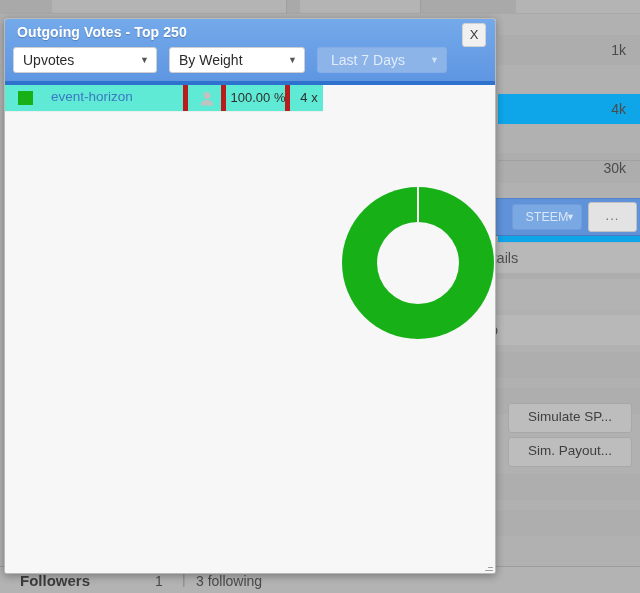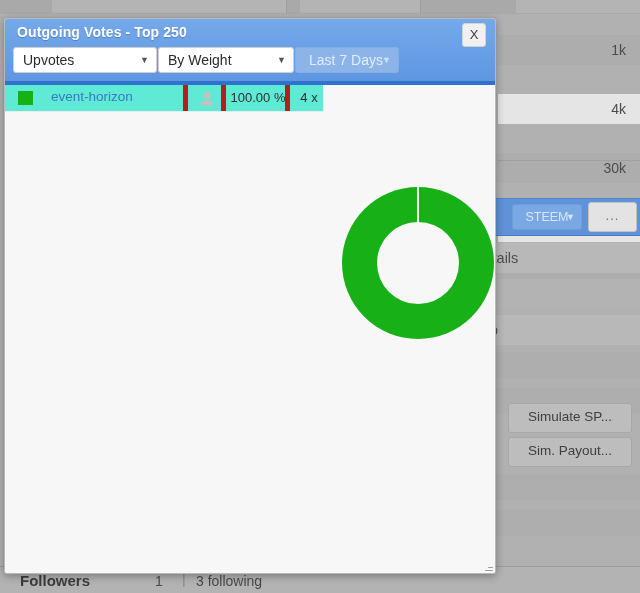--- a/index.html
+++ b/index.html
@@ -13,21 +13,21 @@
   
   #bg{position:absolute;inset:0;background:#b1b1b1;}
 
   .bg-topstrip{position:absolute;left:0;top:0;width:640px;height:14px;background:#a9a9a9;}
   .bg-topcell{position:absolute;top:0;height:13px;background:#b4b4b4;border-right:1px solid #9e9e9e;}
 
   
   .stat-panel{position:absolute;left:498px;top:6px;width:142px;}
   .stat-row{height:30px;line-height:30px;padding-right:14px;text-align:right;
             font-size:14px;color:#4b4b4b;margin-top:29px;}
-  .stat-row.alt{background:#e5e5e5;}
+  .stat-row.alt{background:#0ea5e9;}
   .stat-row.plain{background:#adadad;}
 
   .bg-sep{position:absolute;left:498px;top:160px;width:142px;height:1px;background:#a0a0a0;}
 
   
   .bg-toolbar{position:absolute;left:470px;top:198px;width:170px;height:36px;
               background:#5f92d8;border-top:1px solid #5484c8;border-bottom:1px solid #4a79bd;}
   .bg-steem{position:absolute;left:512px;top:204px;width:68px;height:24px;
             background:#7aa8e2;border:1px solid #6f9ddb;border-radius:3px;
             font-size:12.5px;color:#d9e6f7;line-height:24px;text-align:center;}
@@ -63,28 +63,28 @@
 
   .titlebar{position:relative;height:62px;
             background:linear-gradient(#74a9ea,#5f96e2);
             border-bottom:4px solid #2f72cd;}
   .title-text{position:absolute;left:12px;top:5px;font-size:14px;font-weight:bold;
               color:#ffffff;text-shadow:0 1px 1px rgba(0,0,0,.22);letter-spacing:.1px;}
   .close-btn{position:absolute;right:9px;top:4px;width:22px;height:22px;
              background:#f0f0f0;border:1px solid #d2d2d2;border-radius:3px;
              font-size:13px;color:#3a3a3a;line-height:21px;text-align:center;cursor:pointer;}
 
-  .selects{position:absolute;left:8px;top:28px;display:flex;gap:1px;align-items:center;}
+  .selects{position:absolute;left:8px;top:28px;display:flex;gap:12px;align-items:center;}
   .sel{position:relative;height:26px;background:#ffffff;border:1px solid #cfcfcf;
        border-radius:3px;font-size:14px;color:#2b2b2b;line-height:25px;
        padding-left:9px;box-sizing:border-box;cursor:pointer;}
   .sel .caret{position:absolute;right:7px;top:0;font-size:9px;color:#555;}
   .sel.w1{width:144px;}
   .sel.w2{width:136px;}
-  .sel.ghost{width:104px;background:#8cb4e9;border:1px solid #85aee6;color:#e2ecfa;padding-left:13px;}
+  .sel.ghost{width:130px;background:#8cb4e9;border:1px solid #85aee6;color:#e2ecfa;padding-left:13px;}
   .sel.ghost .caret{color:#cfdff5;}
 
   .dialog-body{position:relative;height:492px;background:#f7f7f7;}
 
   
   .legend{position:absolute;left:0;top:0;width:318px;height:26px;background:#5eead4;
           border-bottom:1px solid #ededed;}
   .legend .swatch{position:absolute;left:13px;top:6px;width:15px;height:14px;}
   .legend .name{position:absolute;left:46px;top:4px;font-size:13.5px;color:#3b79c4;cursor:pointer;}
   .legend .cell{position:absolute;top:0;height:26px;border-left:5px solid #b91c1c;}

